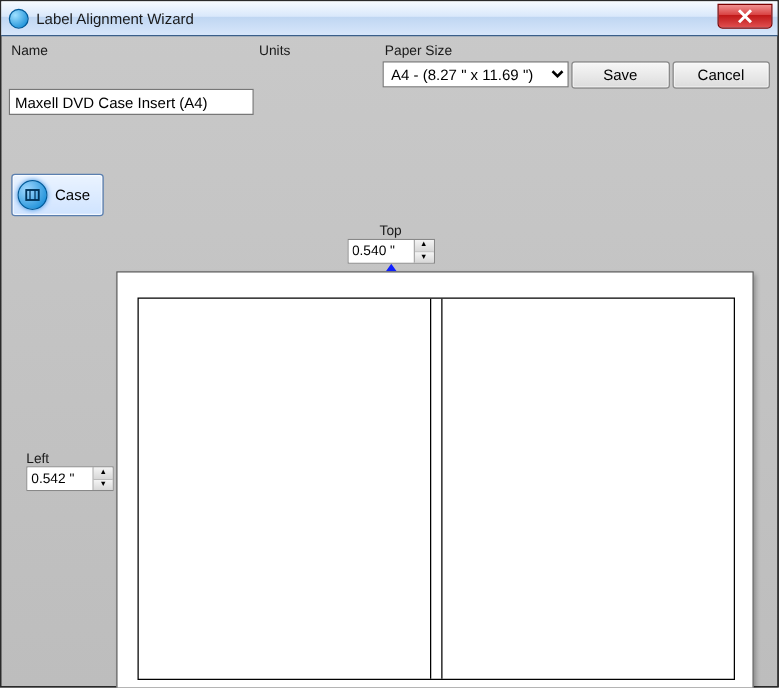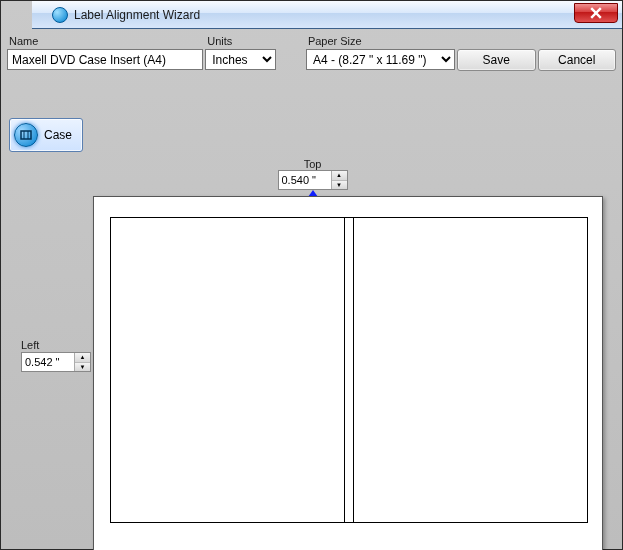--- a/index.html
+++ b/index.html
@@ -14,23 +14,22 @@
   .window {
     width:623px; height:550px;
     background: linear-gradient(#c9c9c9, #bdbdbd);
     border:1px solid #2a2a2a;
   }
   .titlebar {
     height:28px;
     background: linear-gradient(#f7fbff, #d9e8fb 45%, #bfd6f2 46%, #d7e6fa);
     border-bottom:1px solid #3a5f8a;
     display:flex; align-items:center;
-    padding-left:20px;
+    padding-left:6px;
     position:relative;
-    margin-left:31px;
   }
   .titlebar .app-icon {
     width:16px; height:16px; border-radius:50%;
     background: radial-gradient(circle at 30% 30%, #9fe0ff, #0080d0);
     border:1px solid #005a99;
     margin-right:6px;
   }
   .titlebar .title { color:#1a1a1a; }
   .win-close {
     position:absolute; right:4px; top:2px;
@@ -179,29 +178,26 @@
     <div class="app-icon"></div>
     <span class="title">Label Alignment Wizard</span>
     <div class="win-close">
       <svg viewBox="0 0 10 10">
           <path d="M1 1 L9 9 M9 1 L1 9" stroke="#fff" stroke-width="2"></path>
         </svg>
     </div>
   </div>
 
   <div class="toolbar">
-    <div class="field-col" style="width:200px;">
+    <div class="field-col" style="width:200px;gap:22px;">
       <span class="field-label">Name</span>
       <input class="text-input" value="Maxell DVD Case Insert (A4)" style="">
     </div>
     <div class="field-col" style="width:72px;">
       <span class="field-label">Units</span>
-      <select class="select">
-        <option>Inches</option>
-      </select>
     </div>
     <div class="field-col" style="width:152px;margin-left:28px;">
       <span class="field-label">Paper Size</span>
       <select class="select">
         <option>A4 - (8.27 " x 11.69 ")</option>
       </select>
     </div>
     <div class="field-col" style="width:80px; justify-content:flex-start;">
       <span class="field-label" style="visibility:hidden;">.</span>
       <button class="btn">Save</button>

